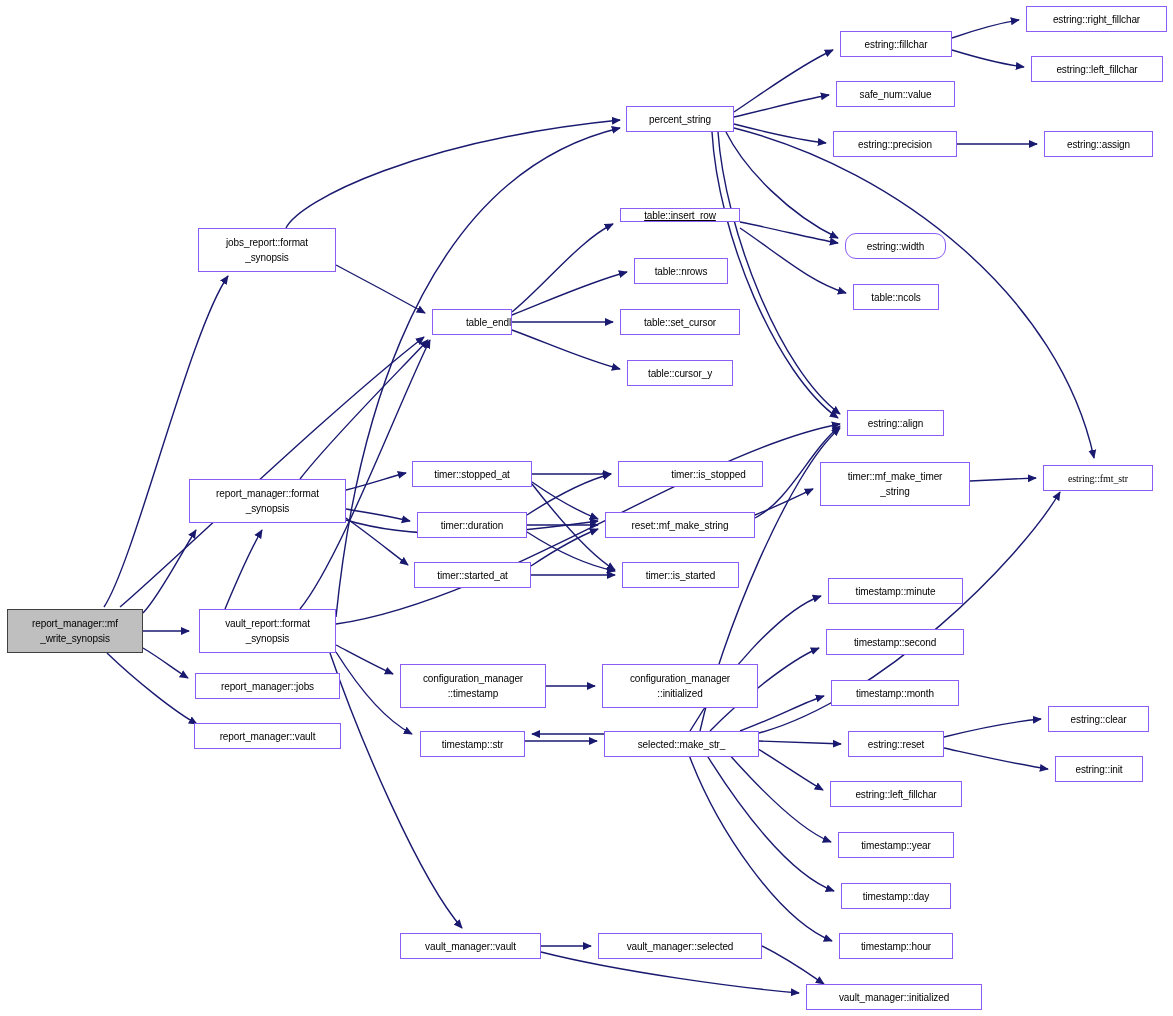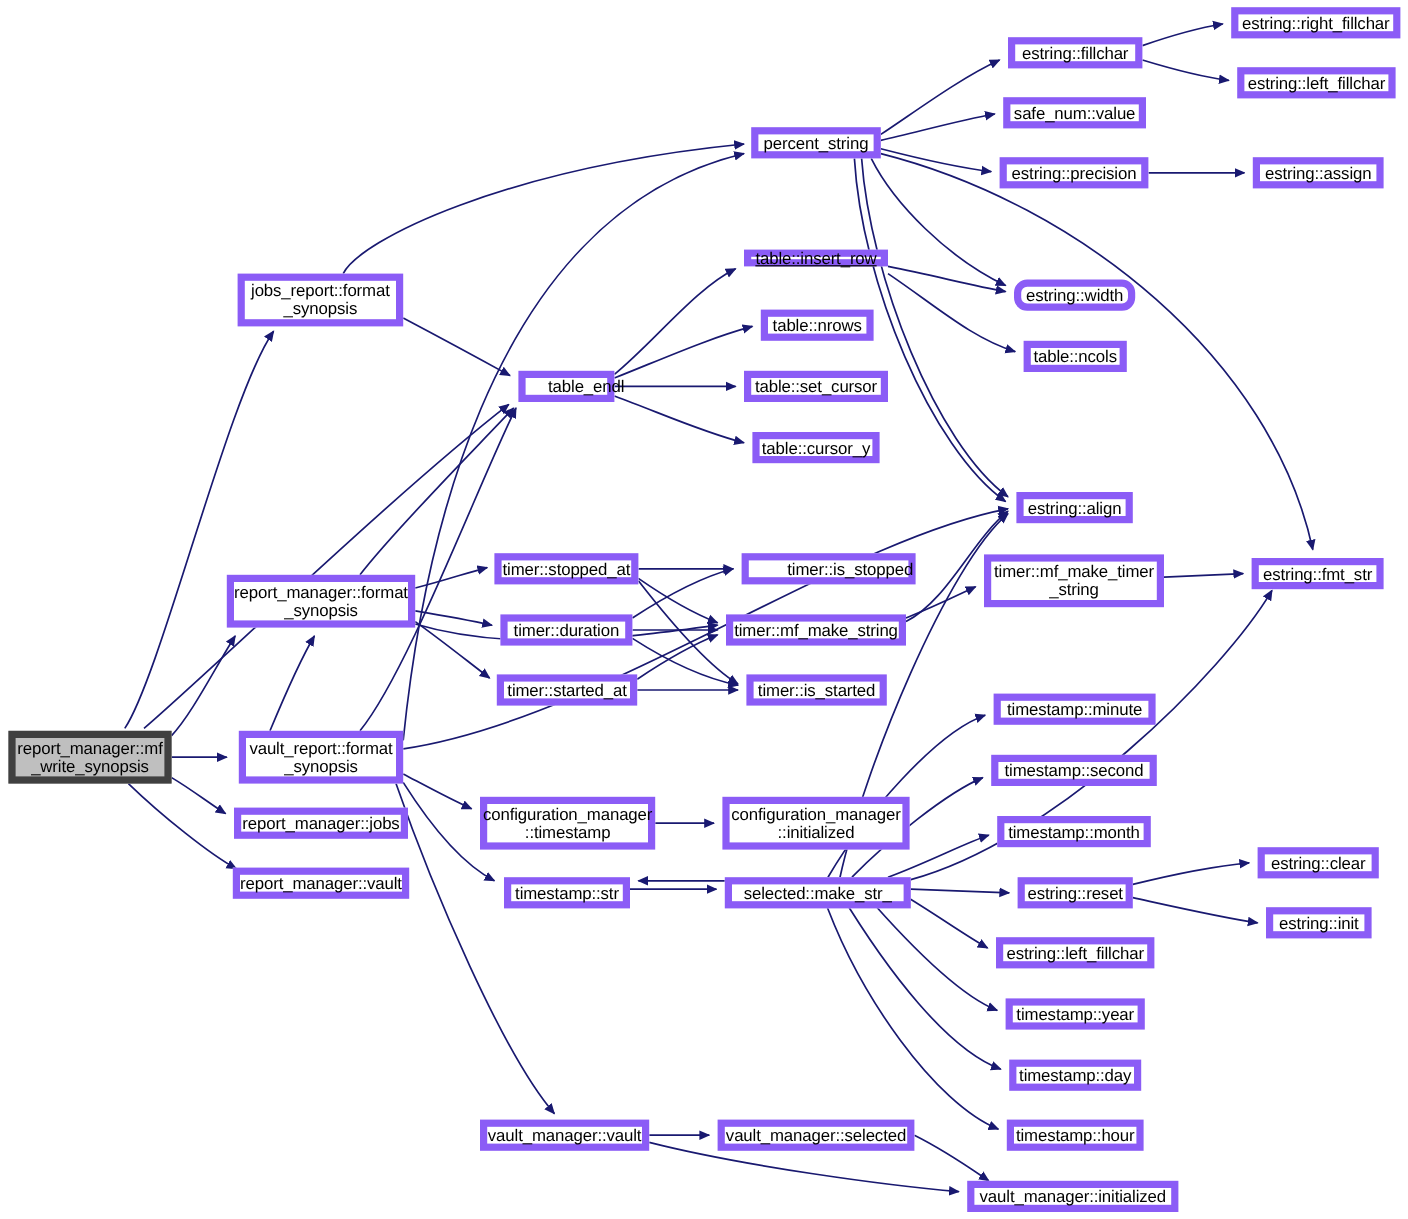--- a/index.html
+++ b/index.html
@@ -21,28 +21,28 @@
     left: 0;
     top: 0;
     width: 1173px;
     height: 1016px;
     pointer-events: none;
   }
   .node {
     position: absolute;
     box-sizing: border-box;
     background: #ffffff;
-    border: 6px solid #8b5cf6;
+    border: 1px solid #8b5cf6;
     display: flex;
     align-items: center;
     justify-content: center;
     text-align: center;
     color: #000000;
     font-family: "Liberation Sans", sans-serif;
-    font-size: 14px;
+    font-size: 10px;
     line-height: 15px;
     white-space: pre-line;
     letter-spacing: -0.1px;
     z-index: 5;
   }
   .node.root {
     background: #bfbfbf;
     border-color: #404040;
   }
   .node-label {
@@ -150,28 +150,28 @@
       <div class="node" style="left: 1026px; top: 6px; width: 141px; height: 26px;"><span class="node-label">estring::right_fillchar</span></div>
       <div class="node" style="left: 1031px; top: 56px; width: 132px; height: 26px;"><span class="node-label">estring::left_fillchar</span></div>
       <div class="node" style="left: 1044px; top: 131px; width: 109px; height: 26px; align-items: center;"><span class="node-label">estring::assign</span></div>
       <div class="node" style="left: 620px; top: 208px; width: 120px; height: 14px; text-decoration: underline;"><span class="node-label">table::insert_row</span></div>
       <div class="node" style="left: 634px; top: 258px; width: 94px; height: 26px;"><span class="node-label">table::nrows</span></div>
       <div class="node" style="left: 620px; top: 309px; width: 120px; height: 26px;"><span class="node-label">table::set_cursor</span></div>
       <div class="node" style="left: 627px; top: 360px; width: 106px; height: 26px;"><span class="node-label">table::cursor_y</span></div>
       <div class="node" style="left: 845px; top: 233px; width: 101px; height: 26px; border-radius: 11px;"><span class="node-label">estring::width</span></div>
       <div class="node" style="left: 853px; top: 284px; width: 86px; height: 26px;"><span class="node-label">table::ncols</span></div>
       <div class="node" style="left: 847px; top: 410px; width: 97px; height: 26px;"><span class="node-label">estring::align</span></div>
-      <div class="node" style="left: 1043px; top: 465px; width: 110px; height: 26px;"><span class="node-label">estring::fmt_str</span></div>
+      <div class="node" style="left: 1043px; top: 465px; width: 110px; height: 26px; font-family: Liberation Serif, serif;"><span class="node-label">estring::fmt_str</span></div>
       <div class="node" style="left: 820px; top: 462px; width: 150px; height: 44px;"><span class="node-label">timer::mf_make_timer
 _string</span></div>
       <div class="node" style="left: 412px; top: 461px; width: 120px; height: 26px;"><span class="node-label">timer::stopped_at</span></div>
       <div class="node" style="left: 417px; top: 512px; width: 110px; height: 26px;"><span class="node-label">timer::duration</span></div>
       <div class="node" style="left: 414px; top: 562px; width: 117px; height: 26px;"><span class="node-label">timer::started_at</span></div>
       <div class="node" style="left: 618px; top: 461px; width: 145px; height: 26px; padding-left: 36px;"><span class="node-label">timer::is_stopped</span></div>
-      <div class="node" style="left: 605px; top: 512px; width: 150px; height: 26px;"><span class="node-label">timer::mf_make_string</span></div>
+      <div class="node" style="left: 605px; top: 512px; width: 150px; height: 26px;"><span class="node-label">reset::mf_make_string</span></div>
       <div class="node" style="left: 622px; top: 562px; width: 117px; height: 26px;"><span class="node-label">timer::is_started</span></div>
       <div class="node" style="left: 828px; top: 578px; width: 135px; height: 26px;"><span class="node-label">timestamp::minute</span></div>
       <div class="node" style="left: 826px; top: 629px; width: 138px; height: 26px;"><span class="node-label">timestamp::second</span></div>
       <div class="node" style="left: 831px; top: 680px; width: 128px; height: 26px;"><span class="node-label">timestamp::month</span></div>
       <div class="node" style="left: 848px; top: 731px; width: 96px; height: 26px;"><span class="node-label">estring::reset</span></div>
       <div class="node" style="left: 830px; top: 781px; width: 132px; height: 26px;"><span class="node-label">estring::left_fillchar</span></div>
       <div class="node" style="left: 1048px; top: 706px; width: 101px; height: 26px;"><span class="node-label">estring::clear</span></div>
       <div class="node" style="left: 1055px; top: 756px; width: 88px; height: 26px;"><span class="node-label">estring::init</span></div>
       <div class="node" style="left: 838px; top: 832px; width: 116px; height: 26px;"><span class="node-label">timestamp::year</span></div>
       <div class="node" style="left: 841px; top: 883px; width: 110px; height: 26px;"><span class="node-label">timestamp::day</span></div>

